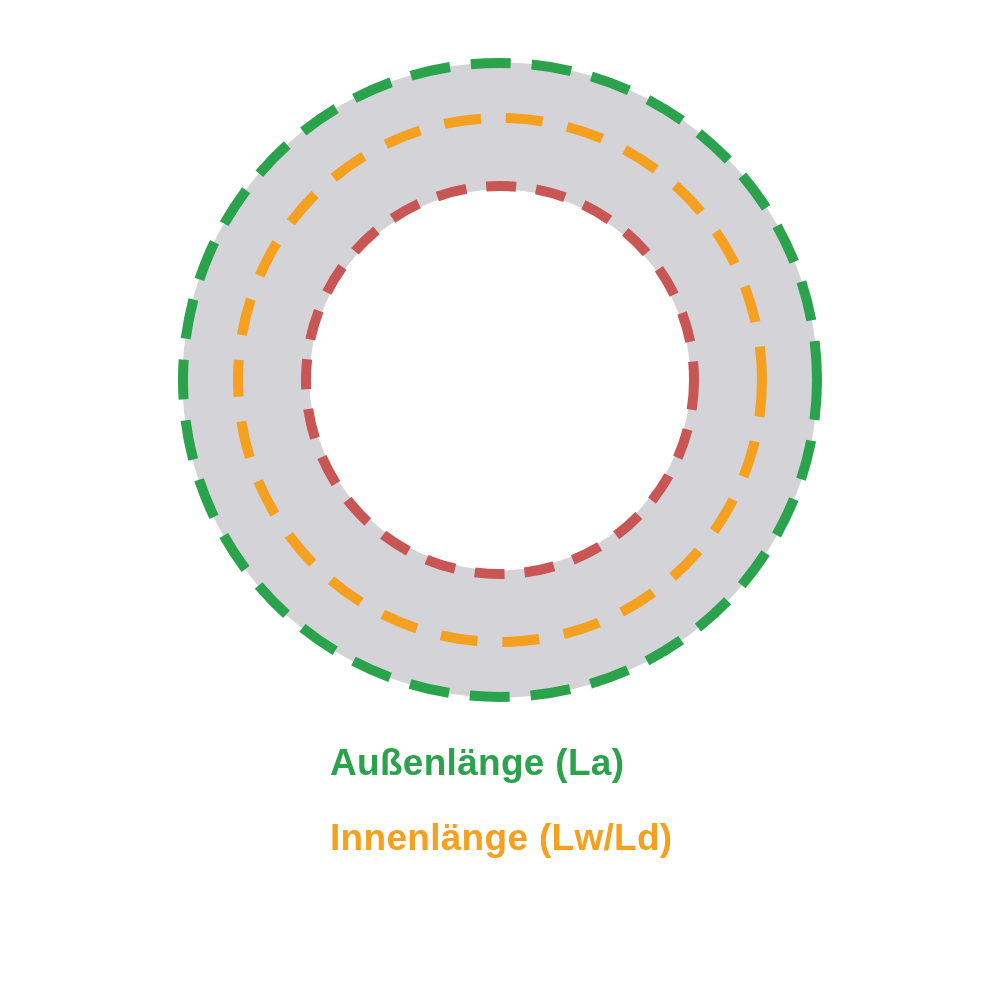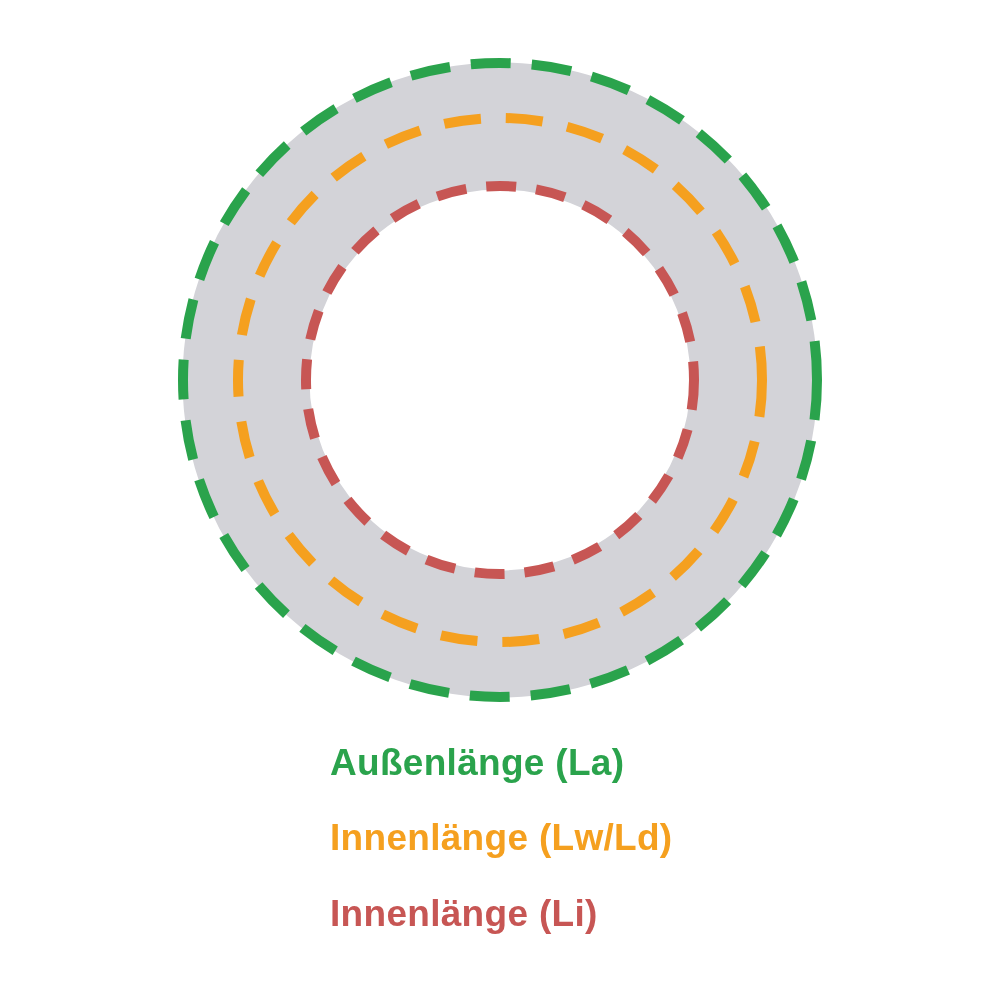--- a/index.html
+++ b/index.html
@@ -49,16 +49,15 @@
     <circle cx="500" cy="380" r="317" fill="none" stroke-width="10" stroke-dasharray="40 21" stroke="#2aa34c"></circle>
 
     <circle cx="500" cy="380" r="262" fill="none" stroke-width="10" stroke-dasharray="37 25" stroke="#f5a01f"></circle>
 
     <circle cx="500" cy="380" r="194" fill="none" stroke-width="10" stroke-dasharray="30 20" stroke="#c75654"></circle>
   </svg>
 
   <div class="labels">
     <div class="label" style="color: rgb(42, 163, 76);">Außenlänge (La)</div>
     <div class="label" style="color: rgb(245, 160, 31);">Innenlänge (Lw/Ld)</div>
-    <div class="label" style="color: rgb(199, 86, 84);">Innenlänge (Li)</div>
   </div>
 
 </div>
 
 </body></html>

